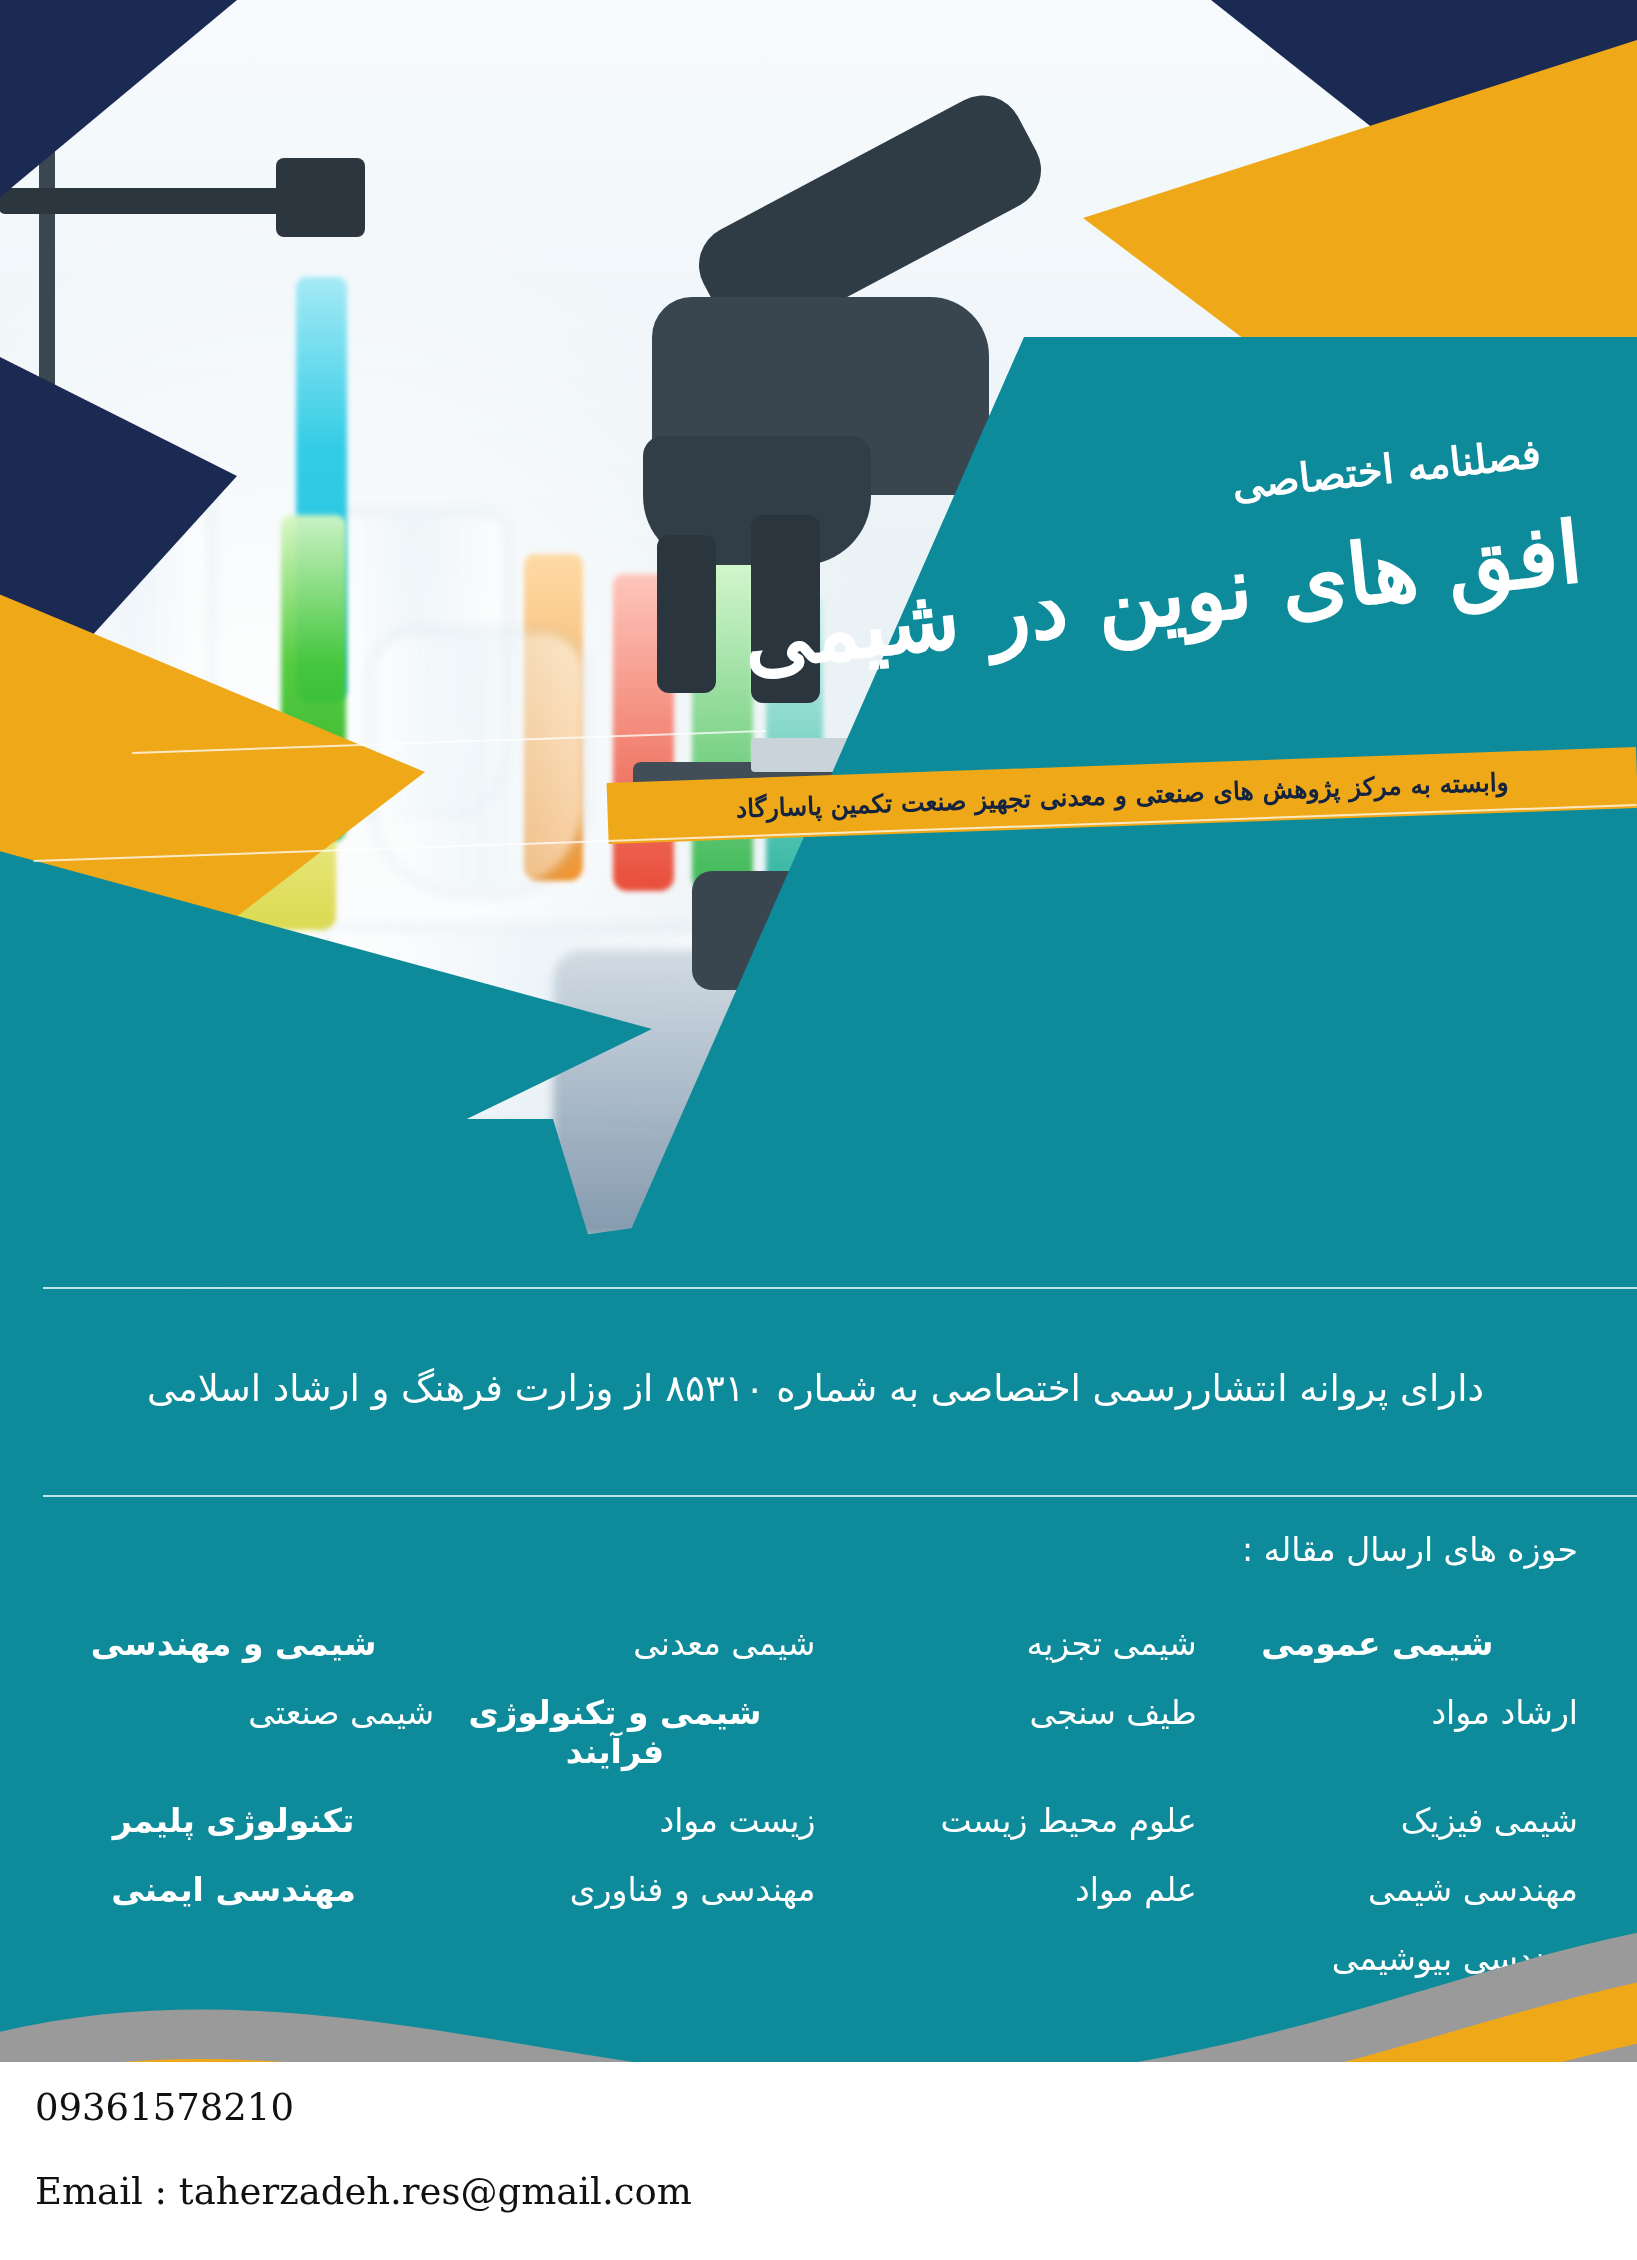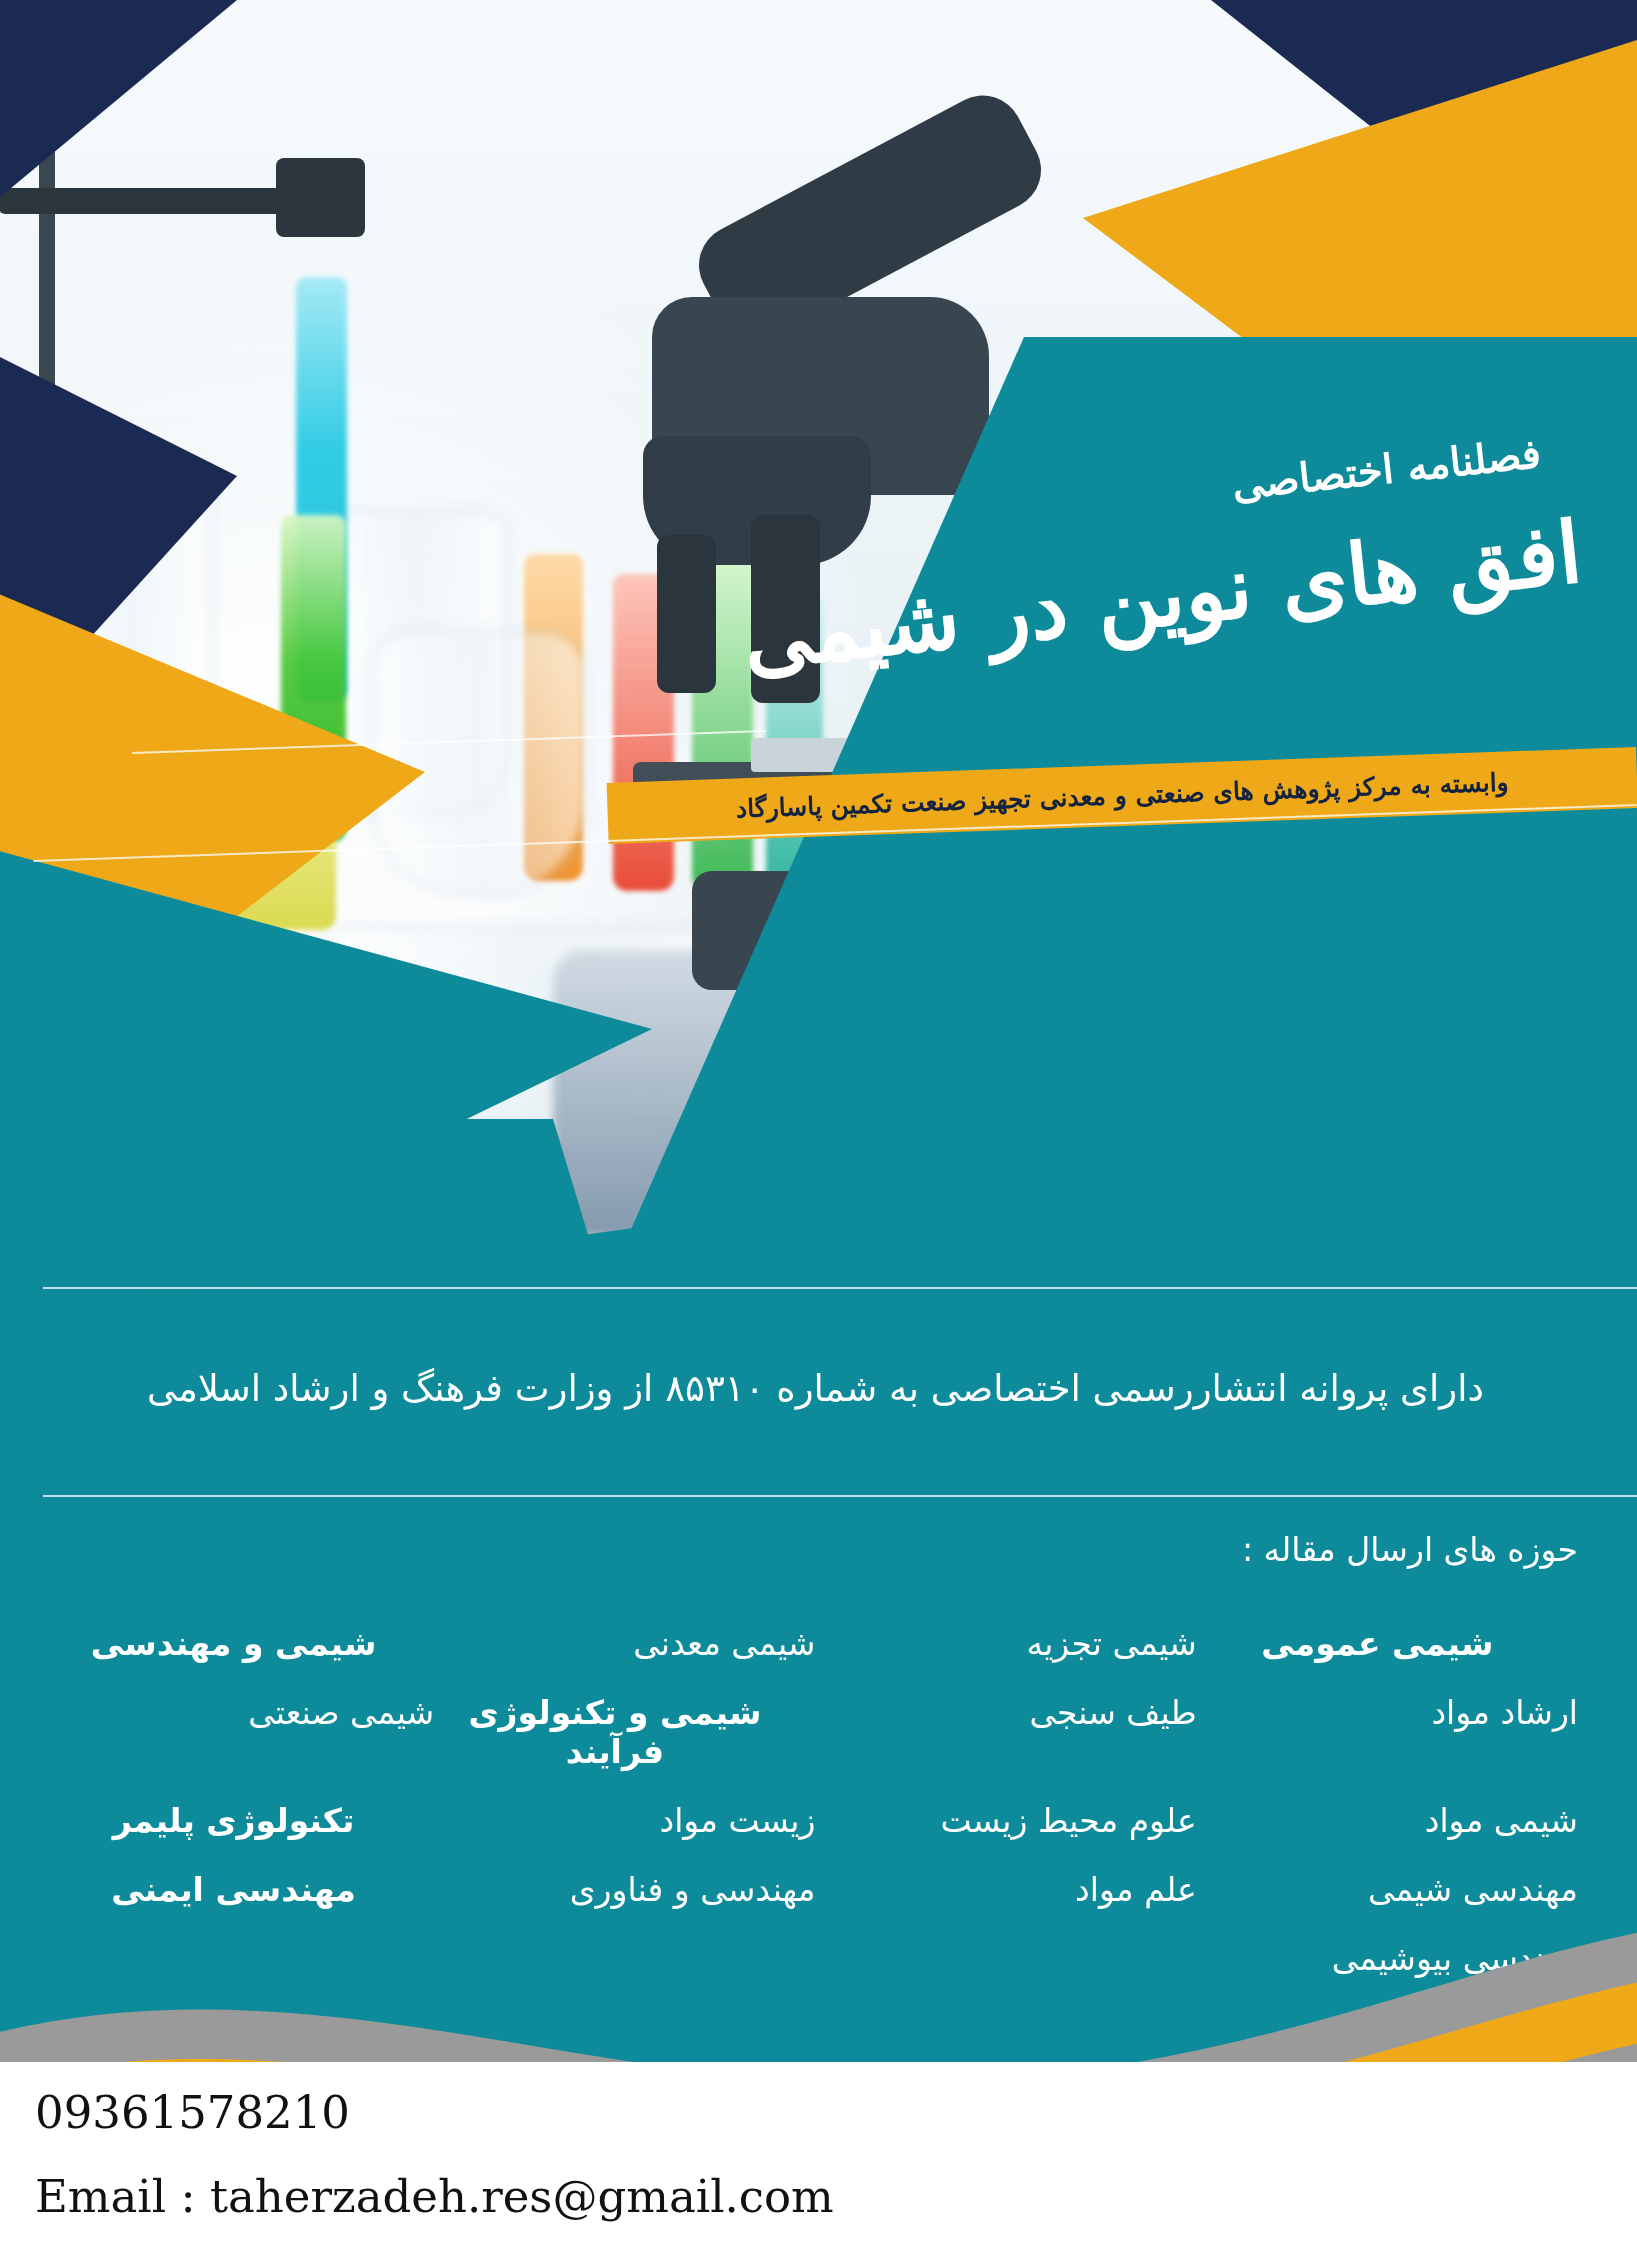--- a/index.html
+++ b/index.html
@@ -236,21 +236,21 @@
     bottom: 0;
     width: 1638px;
     height: 198px;
     background: #ffffff;
     direction: ltr;
   }
   .footer-text {
     position: absolute;
     left: 36px;
     color: #111111;
-    font-size: 45px;
+    font-size: 37px;
     font-family: "DejaVu Serif", "Liberation Serif", serif;
   }
   .phone { top: 24px; }
   .email { top: 91px; margin-top: 17px; }
 </style>
 </head>
 <body>
 
 <div id="poster">
 
@@ -319,21 +319,21 @@
     <div class="cell col1">شیمی عمومی</div>
     <div class="cell">شیمی تجزیه</div>
     <div class="cell">شیمی معدنی</div>
 
     <div class="cell col1">شیمی و مهندسی</div>
     <div class="cell">ارشاد مواد</div>
     <div class="cell">طیف سنجی</div>
     <div class="cell col1">شیمی و تکنولوژی فرآیند</div>
 
     <div class="cell">شیمی صنعتی</div>
-    <div class="cell">شیمی مواد</div>
+    <div class="cell">شیمی فیزیک</div>
     <div class="cell">علوم محیط زیست</div>
     <div class="cell">زیست مواد</div>
 
     <div class="cell col1">تکنولوژی پلیمر</div>
     <div class="cell">مهندسی شیمی</div>
     <div class="cell">علم مواد</div>
     <div class="cell">مهندسی و فناوری</div>
 
     <div class="cell col1">مهندسی ایمنی</div>
     <div class="cell">مهندسی بیوشیمی</div>

